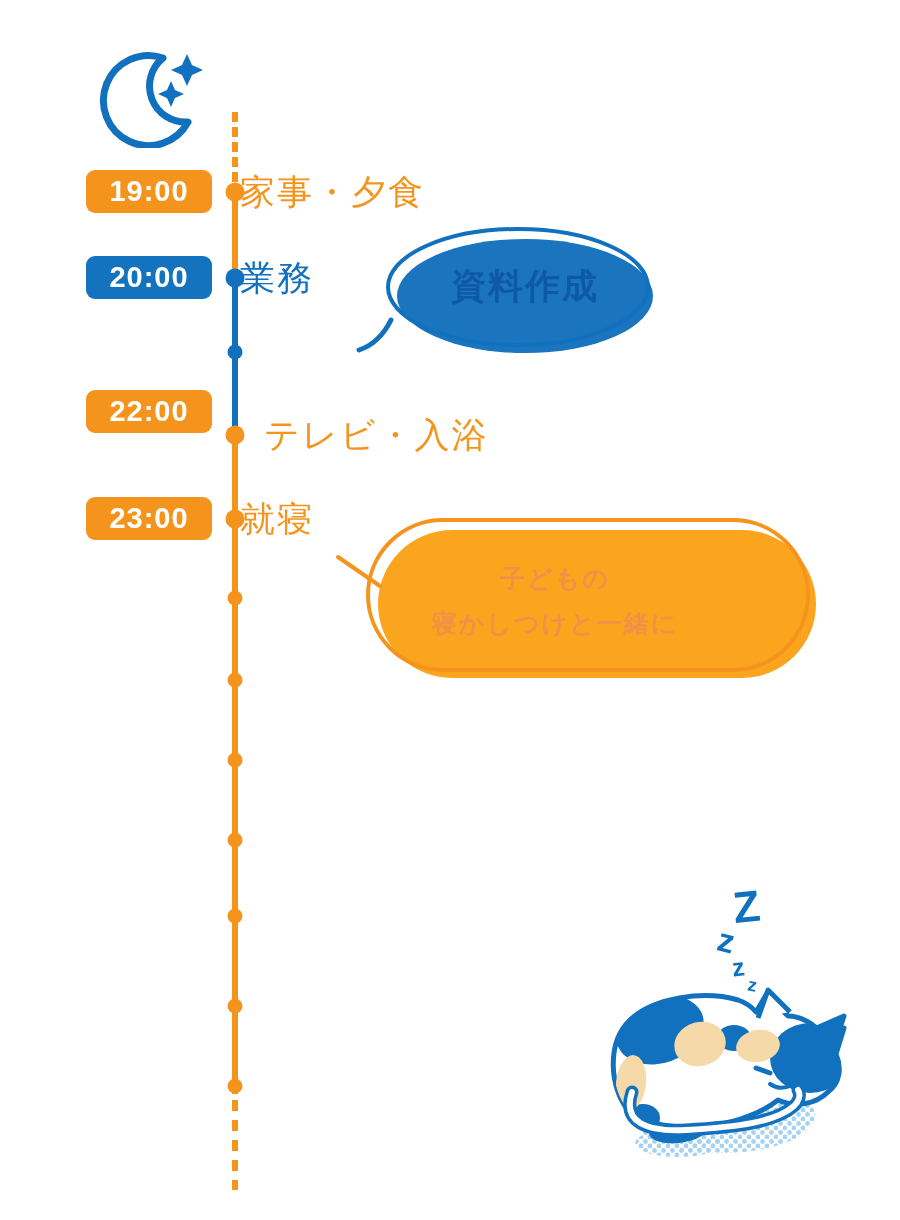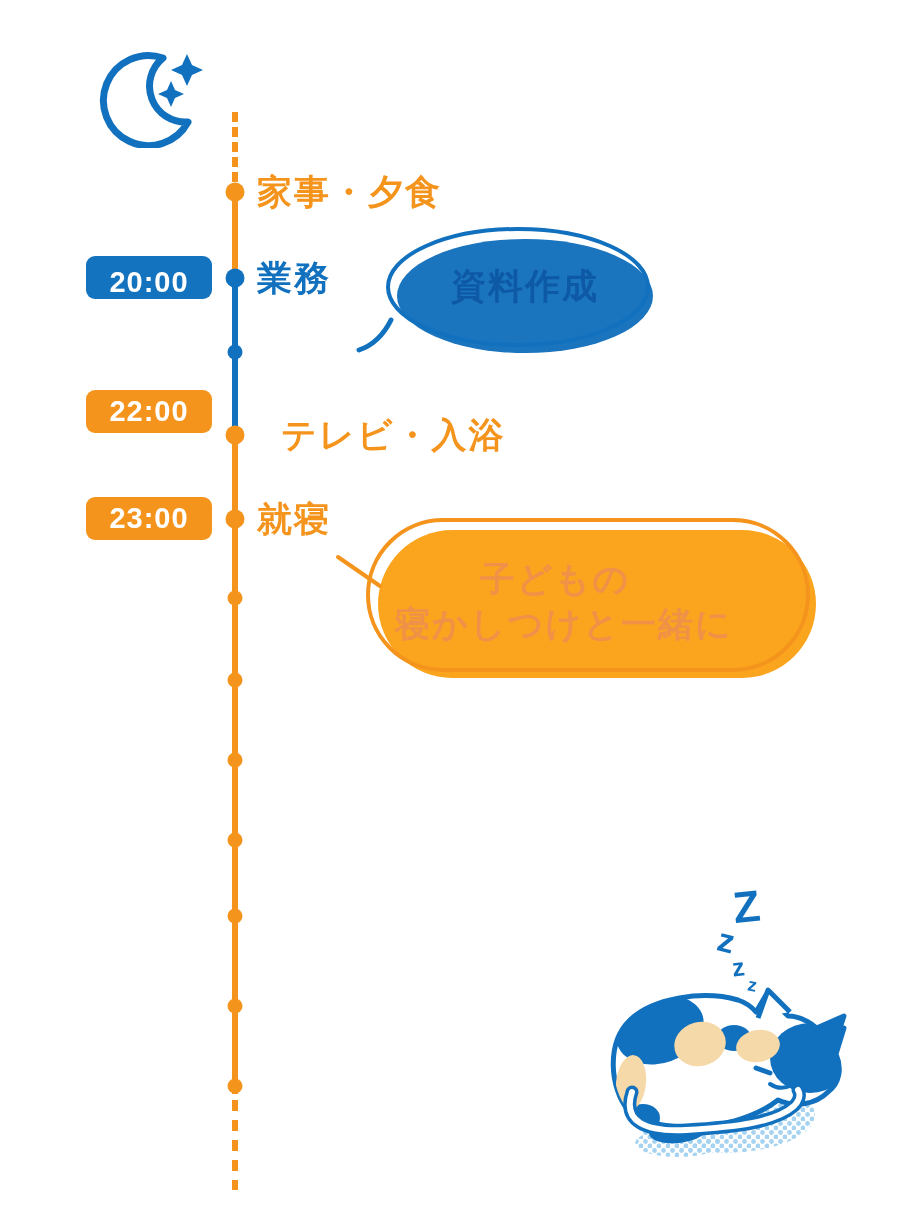--- a/index.html
+++ b/index.html
@@ -35,33 +35,33 @@
   .dash-bottom{top:1100px;height:90px;background:repeating-linear-gradient(to bottom,var(--orange) 0 11px,transparent 11px 20px);}
   .dot{position:absolute;left:235px;transform:translate(-50%,-50%);border-radius:50%;}
   .dot.ev{width:19px;height:19px;}
   .dot.md{width:15px;height:15px;}
   .dot.o{background:var(--orange);}
   .dot.b{background:var(--blue);}
 
   
   .badge{position:absolute;left:86px;width:126px;height:43px;border-radius:9px;display:flex;align-items:center;justify-content:center;color:#fff;font-size:29px;font-weight:600;letter-spacing:1px;}
   .badge.orange-bg{background:var(--orange);}
-  .badge.blue-bg{background:var(--blue-badge);align-items:flex-end;}
+  .badge.blue-bg{background:var(--blue-badge);}
 
   
-  .evt{position:absolute;left:257px;transform:translateY(-50%);font-size:35px;font-weight:700;letter-spacing:2px;white-space:nowrap;}
+  .evt{position:absolute;left:240px;transform:translateY(-50%);font-size:35px;font-weight:400;letter-spacing:2px;white-space:nowrap;}
   .evt.orange-t{color:var(--orange);}
   .evt.blue-t{color:var(--blue);}
 
   
   .bubble-wrap{position:absolute;}
   .bubble-wrap svg{position:absolute;left:0;top:0;}
   .btext{position:absolute;text-align:center;font-weight:800;letter-spacing:2px;white-space:nowrap;}
   .btext.blue-bt{left:405px;top:263px;width:240px;font-size:35px;color:var(--blue-bubble-text);}
-  .btext.orange-bt{left:395px;top:556px;width:320px;font-size:35px;line-height:45px;color:var(--orange-bubble-text);}
+  .btext.orange-bt{left:395px;top:556px;width:320px;font-size:25px;line-height:45px;color:var(--orange-bubble-text);}
 
   
   .cat{position:absolute;left:598px;top:878px;width:300px;height:290px;}
   .z{position:absolute;color:var(--blue);font-weight:800;line-height:1;}
   .z0{left:733px;top:885px;font-size:44px;transform:rotate(-6deg);}
   .z1{left:718px;top:924px;font-size:33px;transform:rotate(14deg);}
   .z2{left:732px;top:955px;font-size:25px;transform:rotate(-6deg);}
   .z3{left:748px;top:976px;font-size:18px;transform:rotate(12deg);}
 </style>
 </head>
@@ -87,20 +87,23 @@
   <div class="dot ev o" style="top:435px;"></div>
   <div class="dot ev o" style="top:519px;"></div>
   <div class="dot md o" style="top:598px;"></div>
   <div class="dot md o" style="top:680px;"></div>
   <div class="dot md o" style="top:760px;"></div>
   <div class="dot md o" style="top:840px;"></div>
   <div class="dot md o" style="top:916px;"></div>
   <div class="dot md o" style="top:1006px;"></div>
   <div class="dot md o" style="top:1086px;"></div>
 
+  <div class="badge orange-bg" style="top:170px;">
+    <span>19:00</span>
+  </div>
   <div class="badge blue-bg" style="top:256px;">
     <span>20:00</span>
   </div>
   <div class="badge orange-bg" style="top:390px;justify-content:center;">
     <span>22:00</span>
   </div>
   <div class="badge orange-bg" style="top:497px;text-align:right;">
     <span>23:00</span>
   </div>
 

